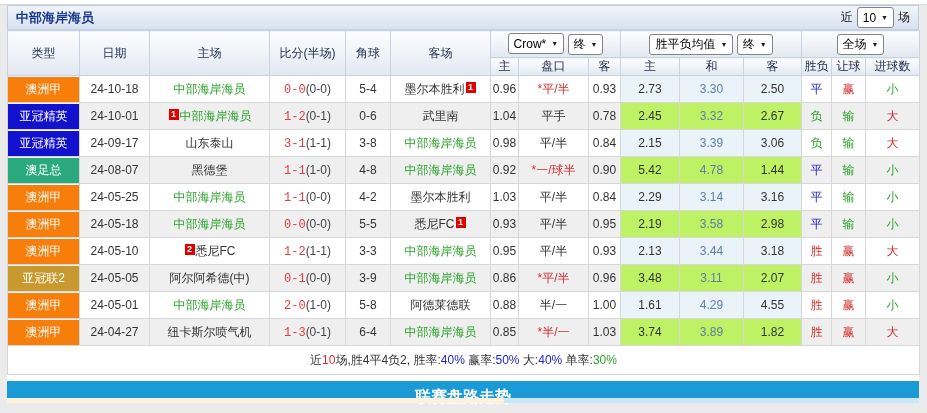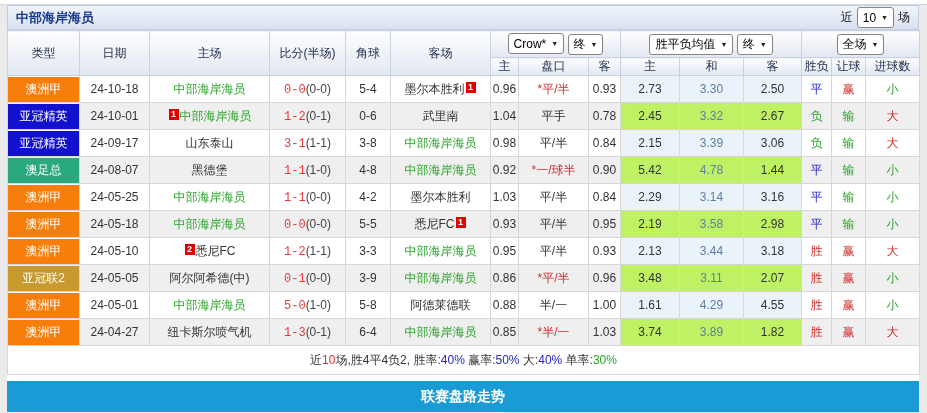--- a/index.html
+++ b/index.html
@@ -64,22 +64,22 @@
   .ht{color:#444;text-align:right;}
   .nbadge{
     display:inline-block;background:#E00000;color:#fff;
     font-size:9px;font-weight:bold;min-width:10px;height:11px;line-height:11px;
     vertical-align:top;margin:1px 1px 0 1px;
   }
   tr.sumrow td{height:28px;background:#FFFFFF;}
   .gap{height:6px;background:#FFFFFF;}
 
   .bluebar{
-    height:31px;background:#1B9BD5;color:#FFFFFF;
-    font-weight:bold;font-size:14px;line-height:31px;text-align:center;
+    height:17px;background:#1B9BD5;color:#FFFFFF;
+    font-weight:bold;font-size:16px;line-height:31px;text-align:center;
   }
   .bottom-strip{display:flex;height:5px;}
   .bottom-strip .left{width:497px;background:#FBF1DC;}
   .bottom-strip .right{flex:1;background:#C9E7F6;}
 </style>
 </head>
 <body>
 
 <div class="top-strip"></div>
 
@@ -314,21 +314,21 @@
     <td class="c-red">胜</td>
     <td class="c-red">赢</td>
     <td class="c-green">小</td>
   </tr>
         <tr class="data">
     <td>
             <div class="type-badge" style="background: rgb(248, 126, 11);">澳洲甲</div>
           </td>
     <td>24-05-01</td>
     <td><span class="c-team">中部海岸海员</span></td>
-    <td><span class="ft">5-0</span><span class="ht">(1-0)</span></td>
+    <td><span class="ft">2-0</span><span class="ht">(1-0)</span></td>
     <td>5-8</td>
     <td><span>阿德莱德联</span></td>
     <td>0.88</td>
     <td>半/一</td>
     <td>1.00</td>
     <td class="eu">1.61</td>
     <td class="eu c-draw">4.29</td>
     <td class="eu">4.55</td>
     <td class="c-red">胜</td>
     <td class="c-red">赢</td>

